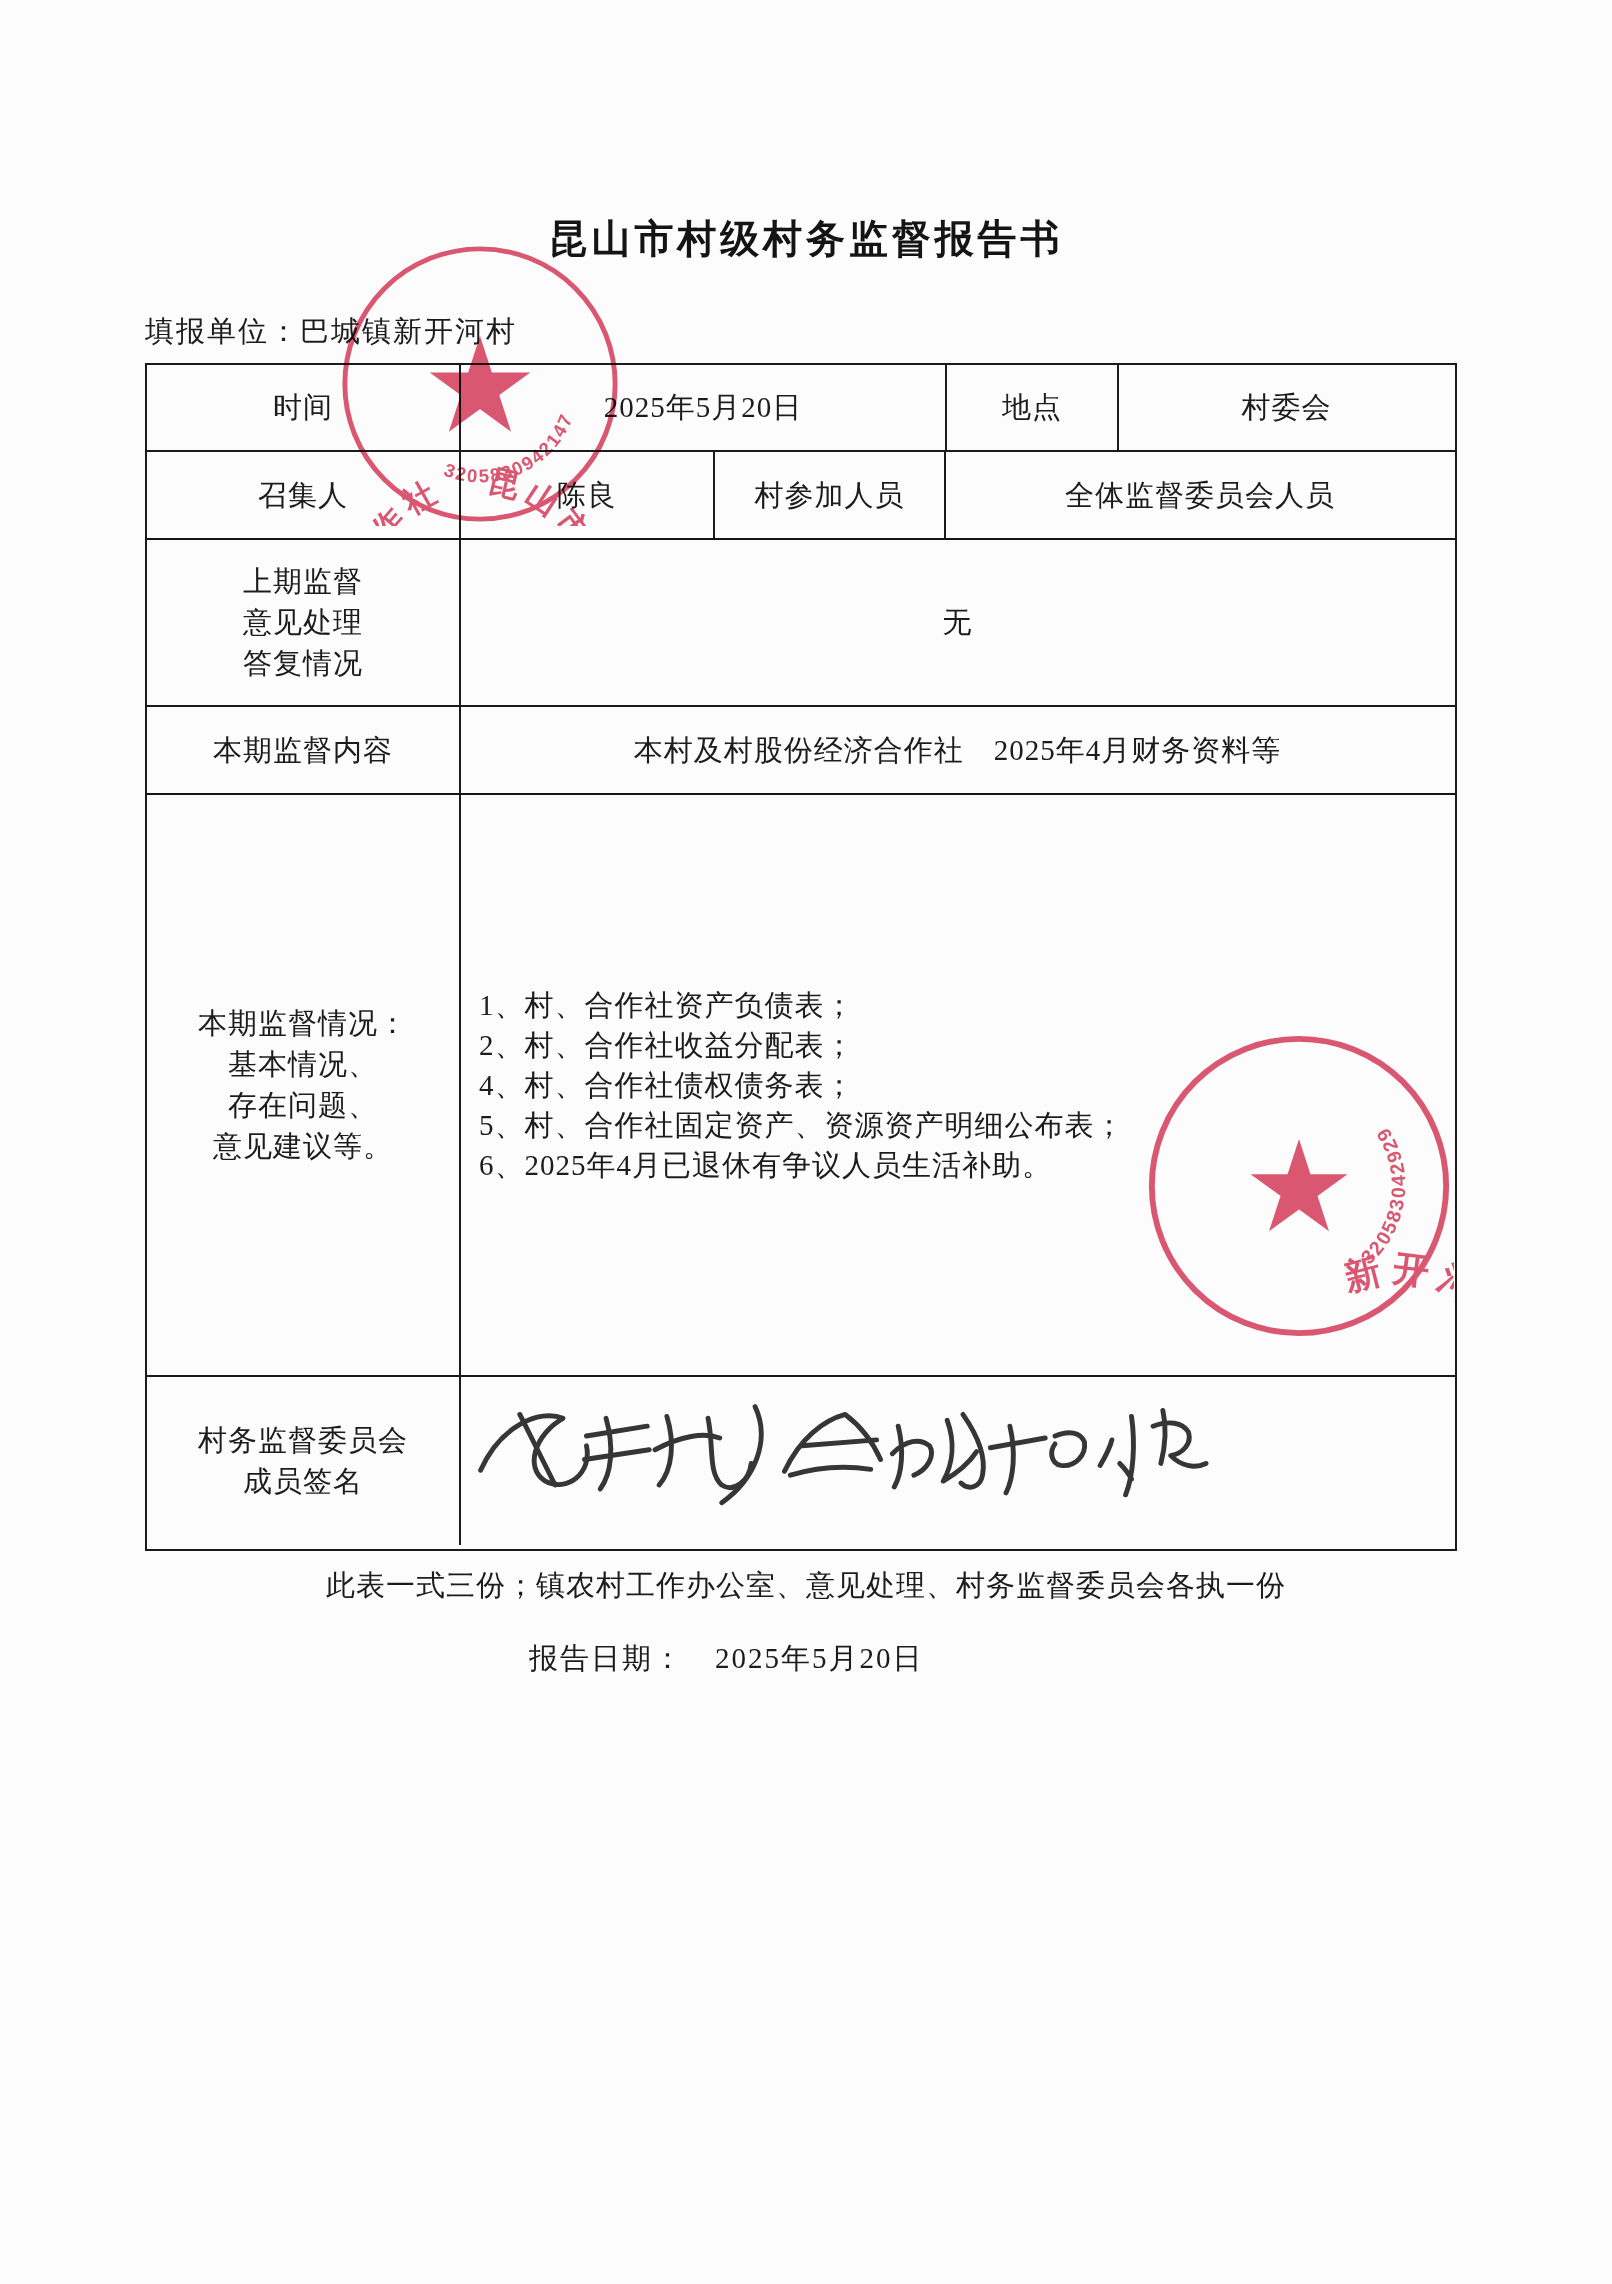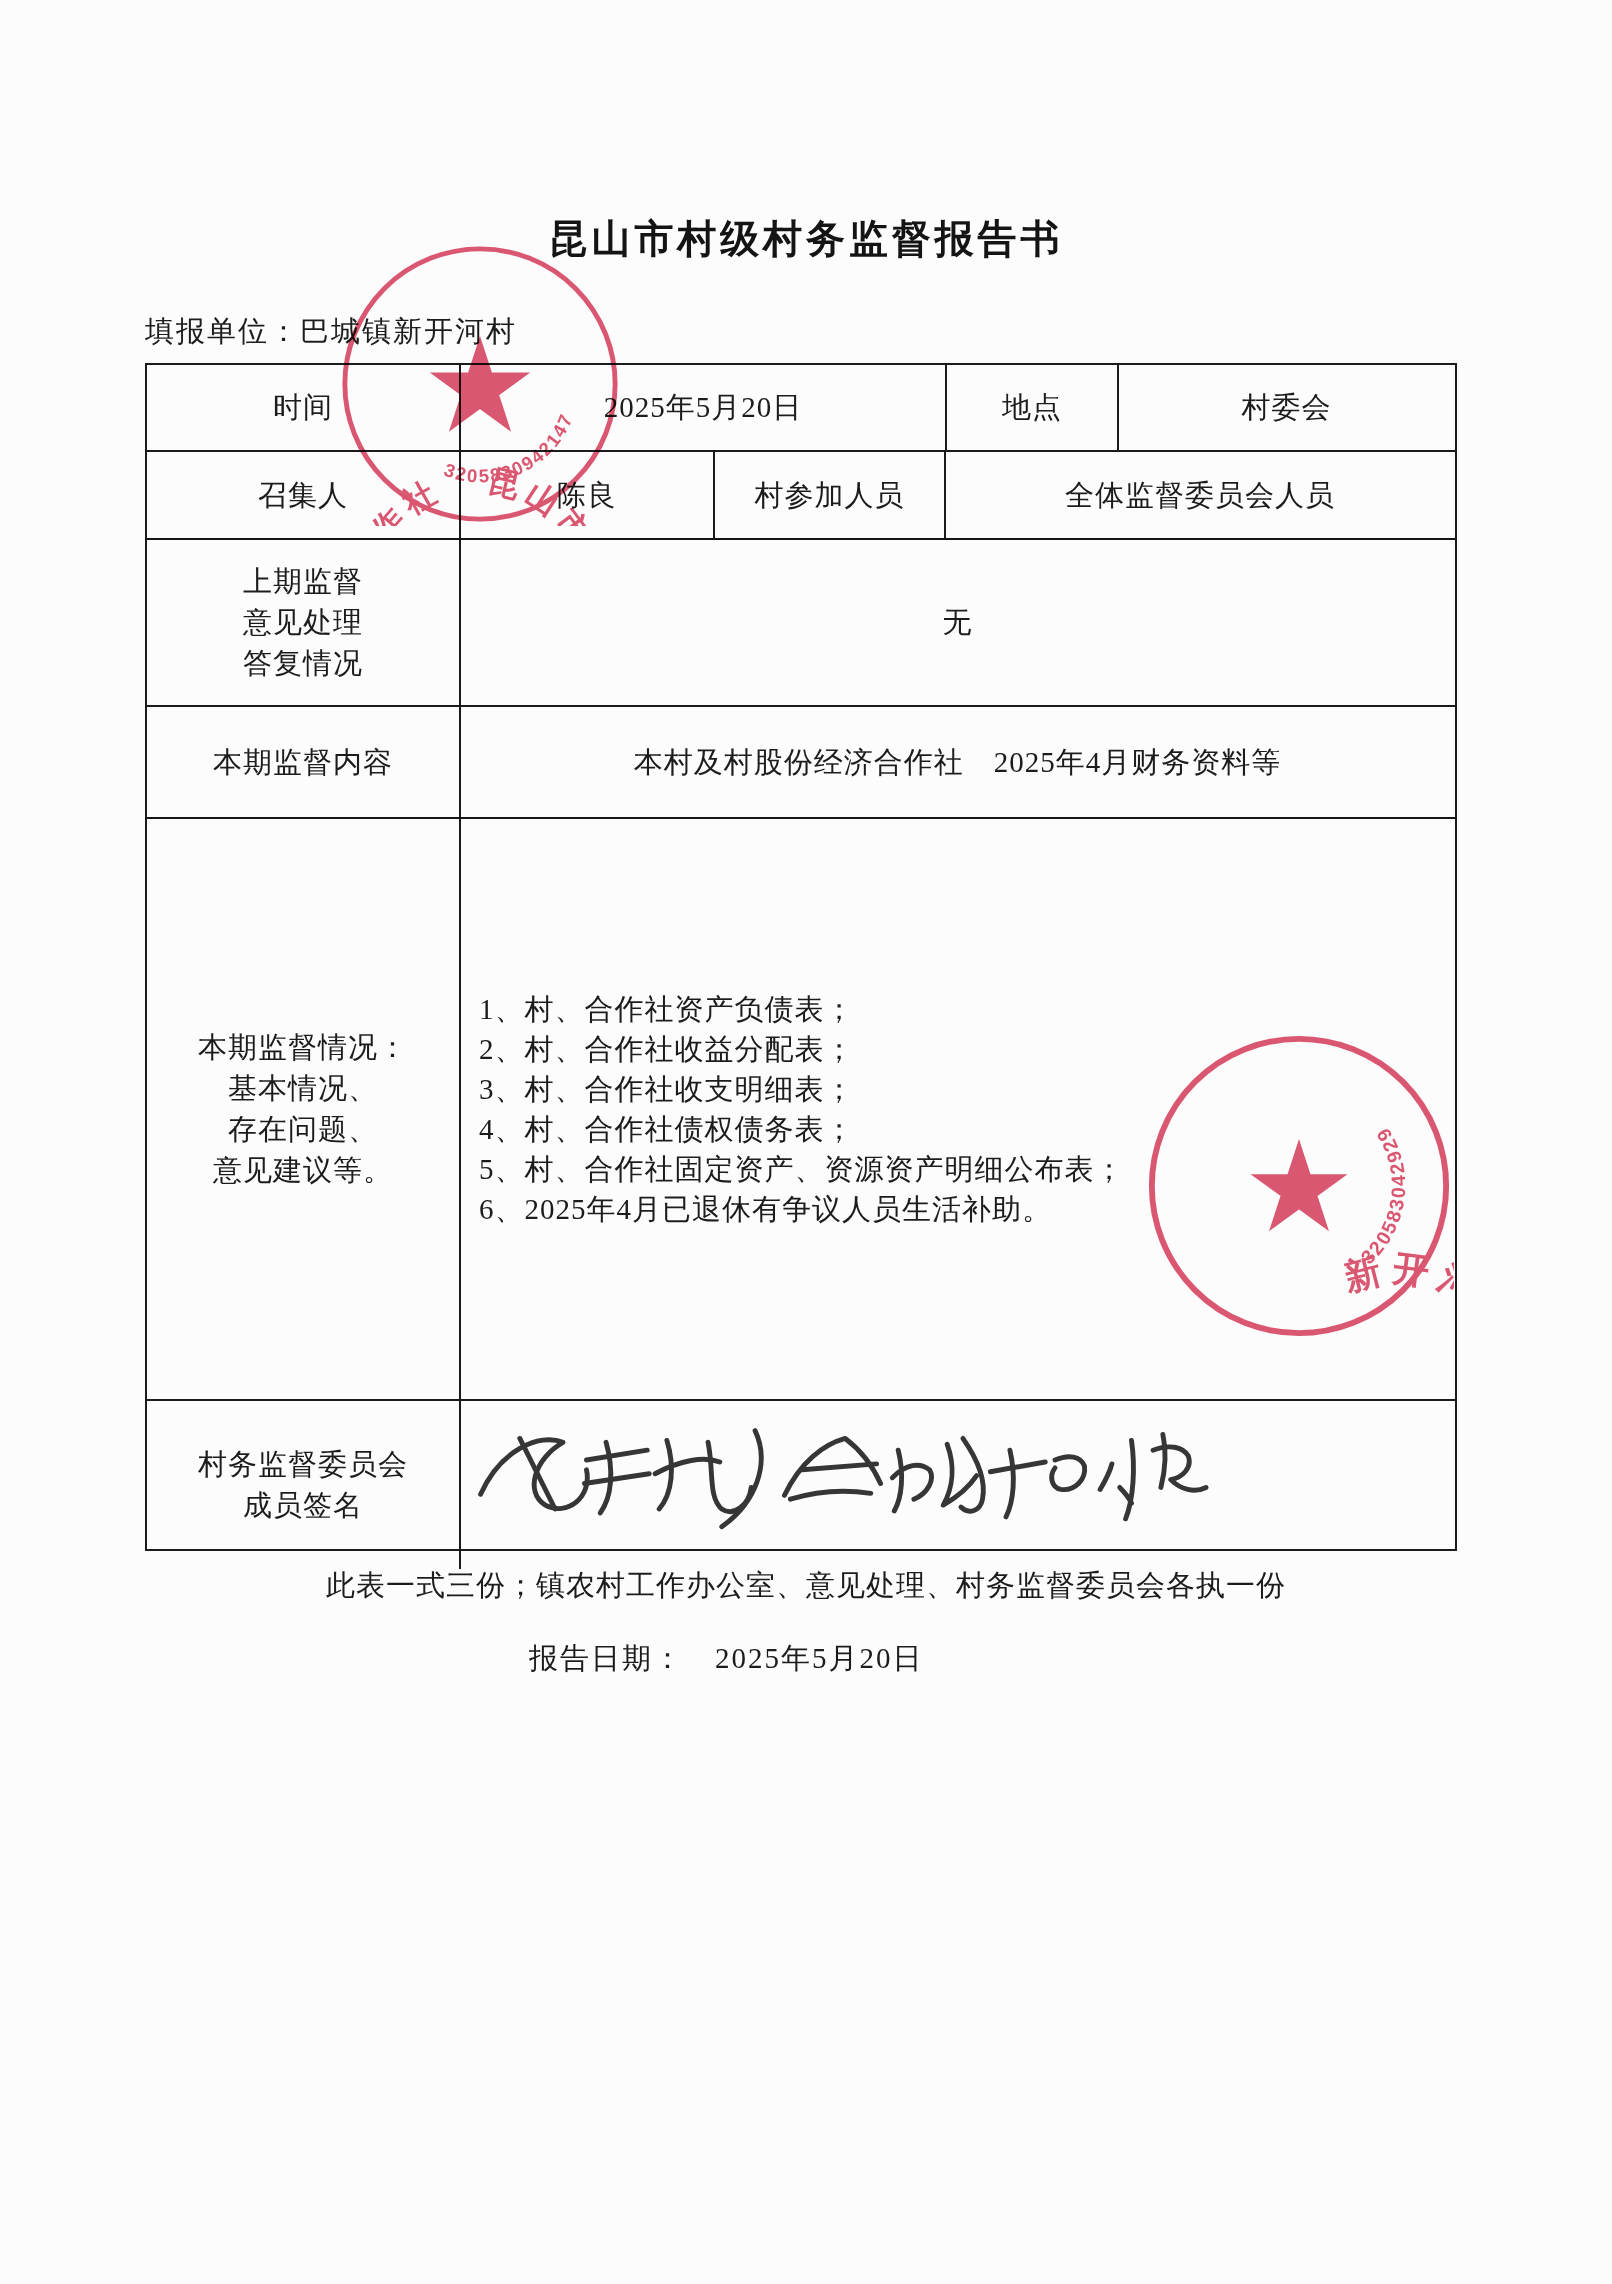--- a/index.html
+++ b/index.html
@@ -38,21 +38,21 @@
     display:flex;align-items:center;justify-content:center;
     font-size:29px;line-height:41px;
     text-align:center;
     white-space:pre-line;
     letter-spacing:1px;
   }
   .t-cell:last-child{border-right:none;}
   .r1{height:85px;}
   .r2{height:86px;text-align:right;}
   .r3{height:165px;}
-  .r4{height:110px;}
+  .r4{height:86px;}
   .r5{height:580px;}
   .r6{height:168px;}
   .w-label{width:314px;}
   .w-datecell{width:486px;}
   .w-place{width:172px;}
   .w-placeval{width:335px;}
   .w-convval{width:254px;}
   .w-part{width:231px;}
   .w-partval{width:508px;}
   .w-wide{width:993px;}
@@ -114,21 +114,20 @@
     </div>
 
     <div class="t-row">
       <div class="t-cell r5 w-label">本期监督情况：
 基本情况、
 存在问题、
 意见建议等。</div>
       <div class="t-cell r5 w-wide items-cell">
         <div>1、村、合作社资产负债表；</div>
         <div>2、村、合作社收益分配表；</div>
-        <div>3、村、合作社收支明细表；</div>
         <div>4、村、合作社债权债务表；</div>
         <div>5、村、合作社固定资产、资源资产明细公布表；</div>
         <div>6、2025年4月已退休有争议人员生活补助。</div>
       </div>
     </div>
 
     <div class="t-row">
       <div class="t-cell r6 w-label">村务监督委员会
 成员签名</div>
       <div class="t-cell r6 w-wide sig-cell">

